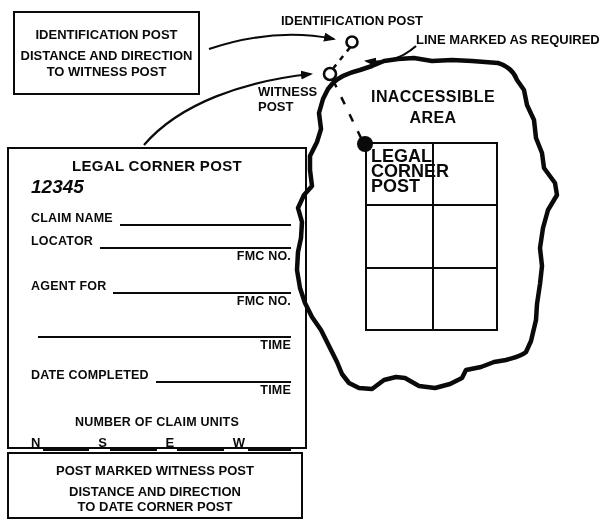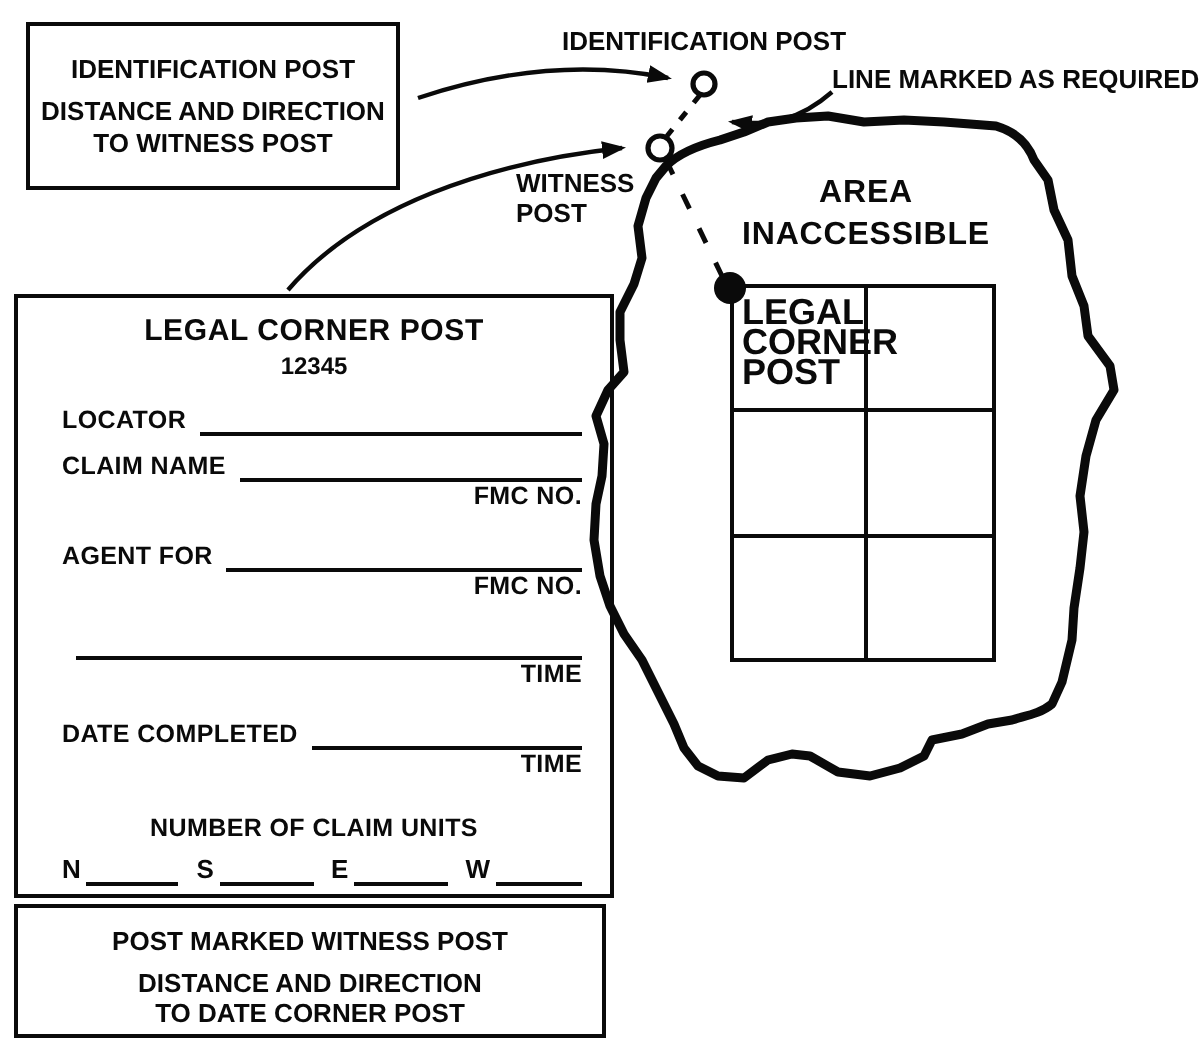--- a/index.html
+++ b/index.html
@@ -27,21 +27,21 @@
   .lbl-inacc{left:363px;top:86px;width:140px;text-align:center;font-size:16px;line-height:21px;letter-spacing:.4px;}
   .lbl-grid{left:371px;top:149px;font-size:18px;line-height:15px;}
 
   
   .claim-box{
     position:absolute;left:7px;top:147px;width:300px;height:302px;
     border:2.5px solid #0a0a0a;z-index:2;box-sizing:border-box;
     padding:8px 14px 0 22px;
   }
   .claim-box .title{text-align:center;font-size:15px;letter-spacing:.3px;margin-right:8px;}
-  .claim-box .number{text-align:center;font-size:12px;margin:2px 8px 6px 0;}
+  .claim-box .number{text-align:left;font-size:19px;margin:2px 8px 6px 0;font-style:italic;}
   .frow{display:flex;align-items:flex-end;height:22.4px;font-size:12.5px;letter-spacing:.2px;}
   .frow .flabel{flex:none;padding-bottom:1px;}
   .frow .fline{flex:1;border-bottom:2px solid #0a0a0a;margin-left:7px;}
   .frow.indent{padding-left:27px;flex-direction:column;}
   .units{text-align:center;font-size:12.5px;margin:9px 8px 0 0;letter-spacing:.2px;}
   .nsew{display:flex;align-items:flex-end;height:20px;font-size:13px;margin-top:2px;}
   .nsew .grp{display:flex;flex:1;align-items:flex-end;}
   .nsew .grp + .grp{margin-left:9px;}
   .nsew .dletter{flex:none;padding-bottom:1px;}
   .nsew .dline{flex:1;border-bottom:2px solid #0a0a0a;margin-left:3px;}
@@ -94,39 +94,39 @@
     <div>TO WITNESS POST</div>
   </div>
 
   <div class="txt lbl-idpost">IDENTIFICATION POST</div>
   <div class="txt lbl-line">LINE MARKED AS REQUIRED</div>
   <div class="txt lbl-witness">
     <div>WITNESS</div>
     <div>POST</div>
   </div>
   <div class="txt lbl-inacc">
+    <div>INACCESSIBLE</div>
     <div>AREA</div>
-    <div>INACCESSIBLE</div>
   </div>
   <div class="txt lbl-grid">
     <div>LEGAL</div>
     <div>CORNER</div>
     <div>POST</div>
   </div>
 
   <div class="claim-box">
     <div class="title">LEGAL CORNER POST</div>
     <div class="number">12345</div>
 
     <div class="frow">
-      <span class="flabel">LOCATOR</span>
+      <span class="flabel">CLAIM NAME</span>
         <span class="fline"></span>
     </div>
     <div class="frow">
-      <span class="flabel">CLAIM NAME</span>
+      <span class="flabel">LOCATOR</span>
         <span class="fline"></span>
     </div>
     <div class="frow indent">
       <span class="flabel">FMC NO.</span>
         <span class="fline"></span>
     </div>
     <div class="frow">
       <span class="flabel">AGENT FOR</span>
         <span class="fline"></span>
     </div>

